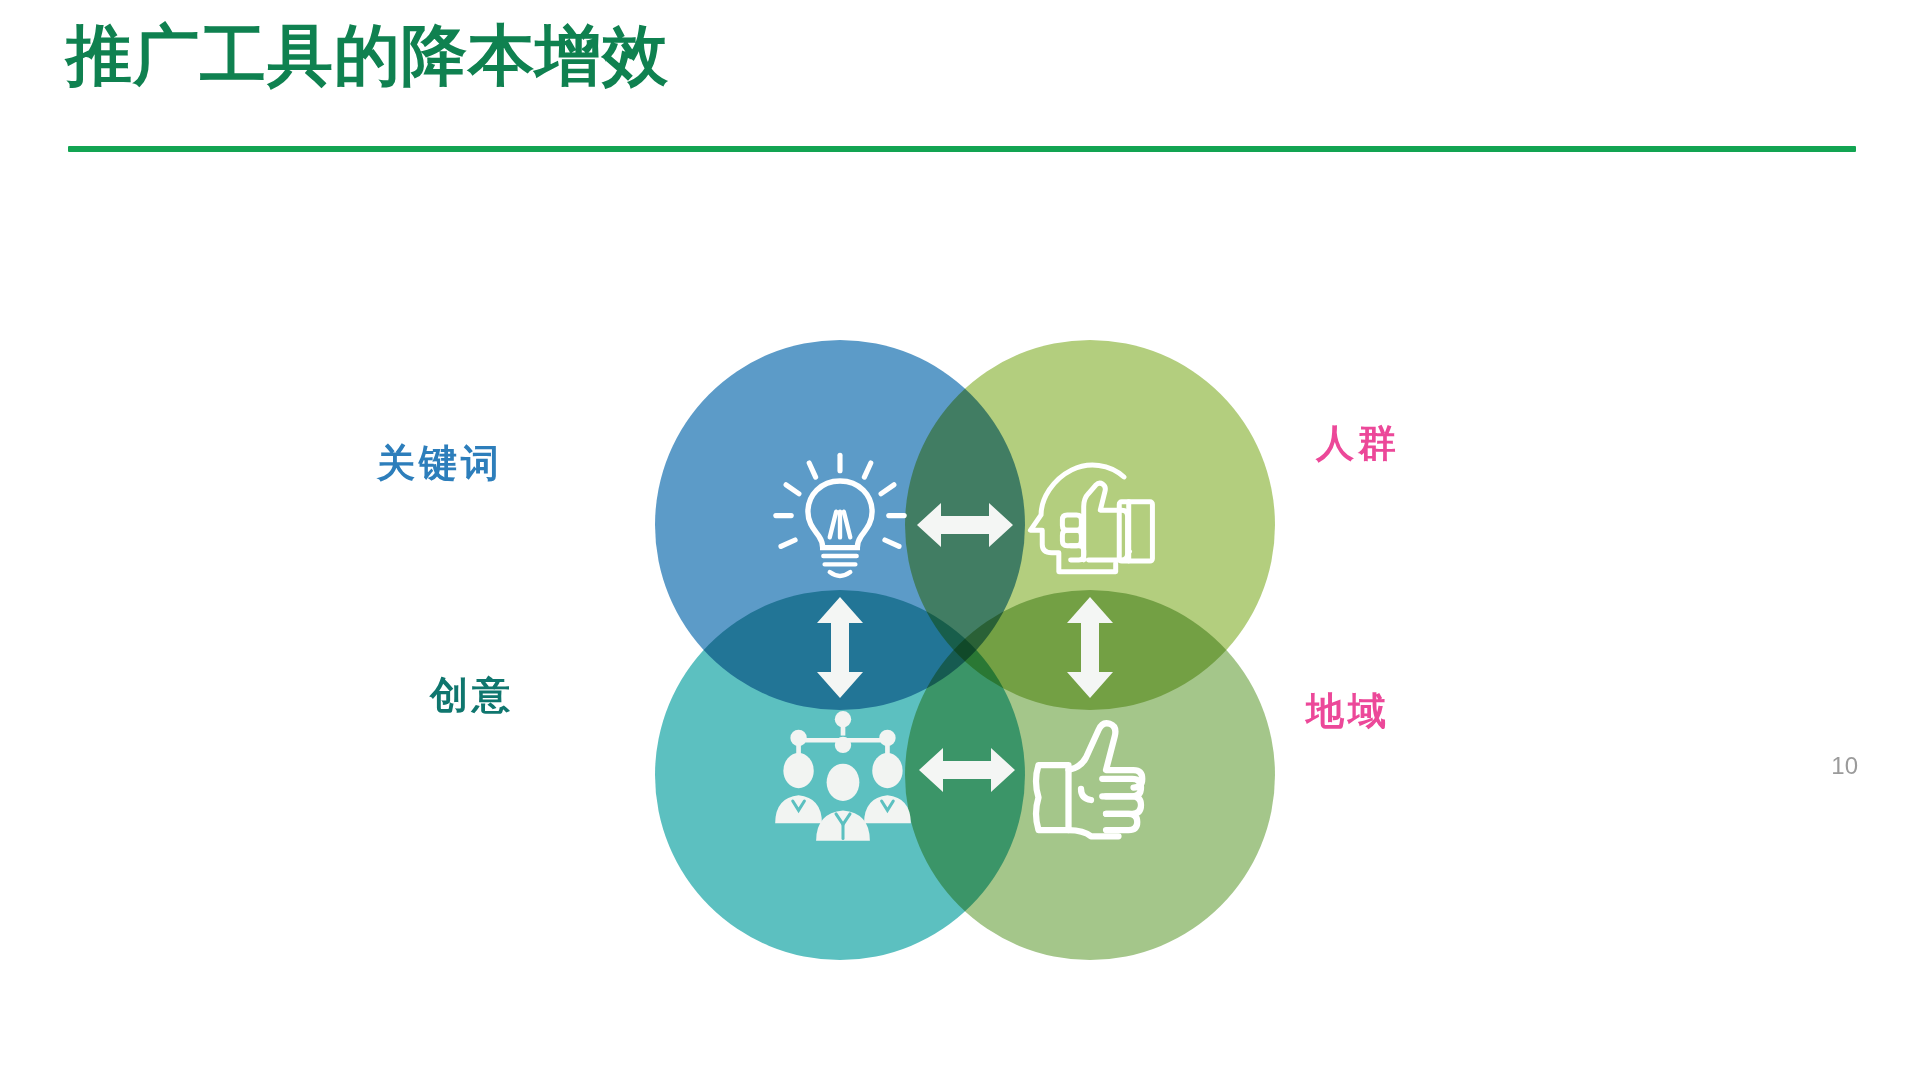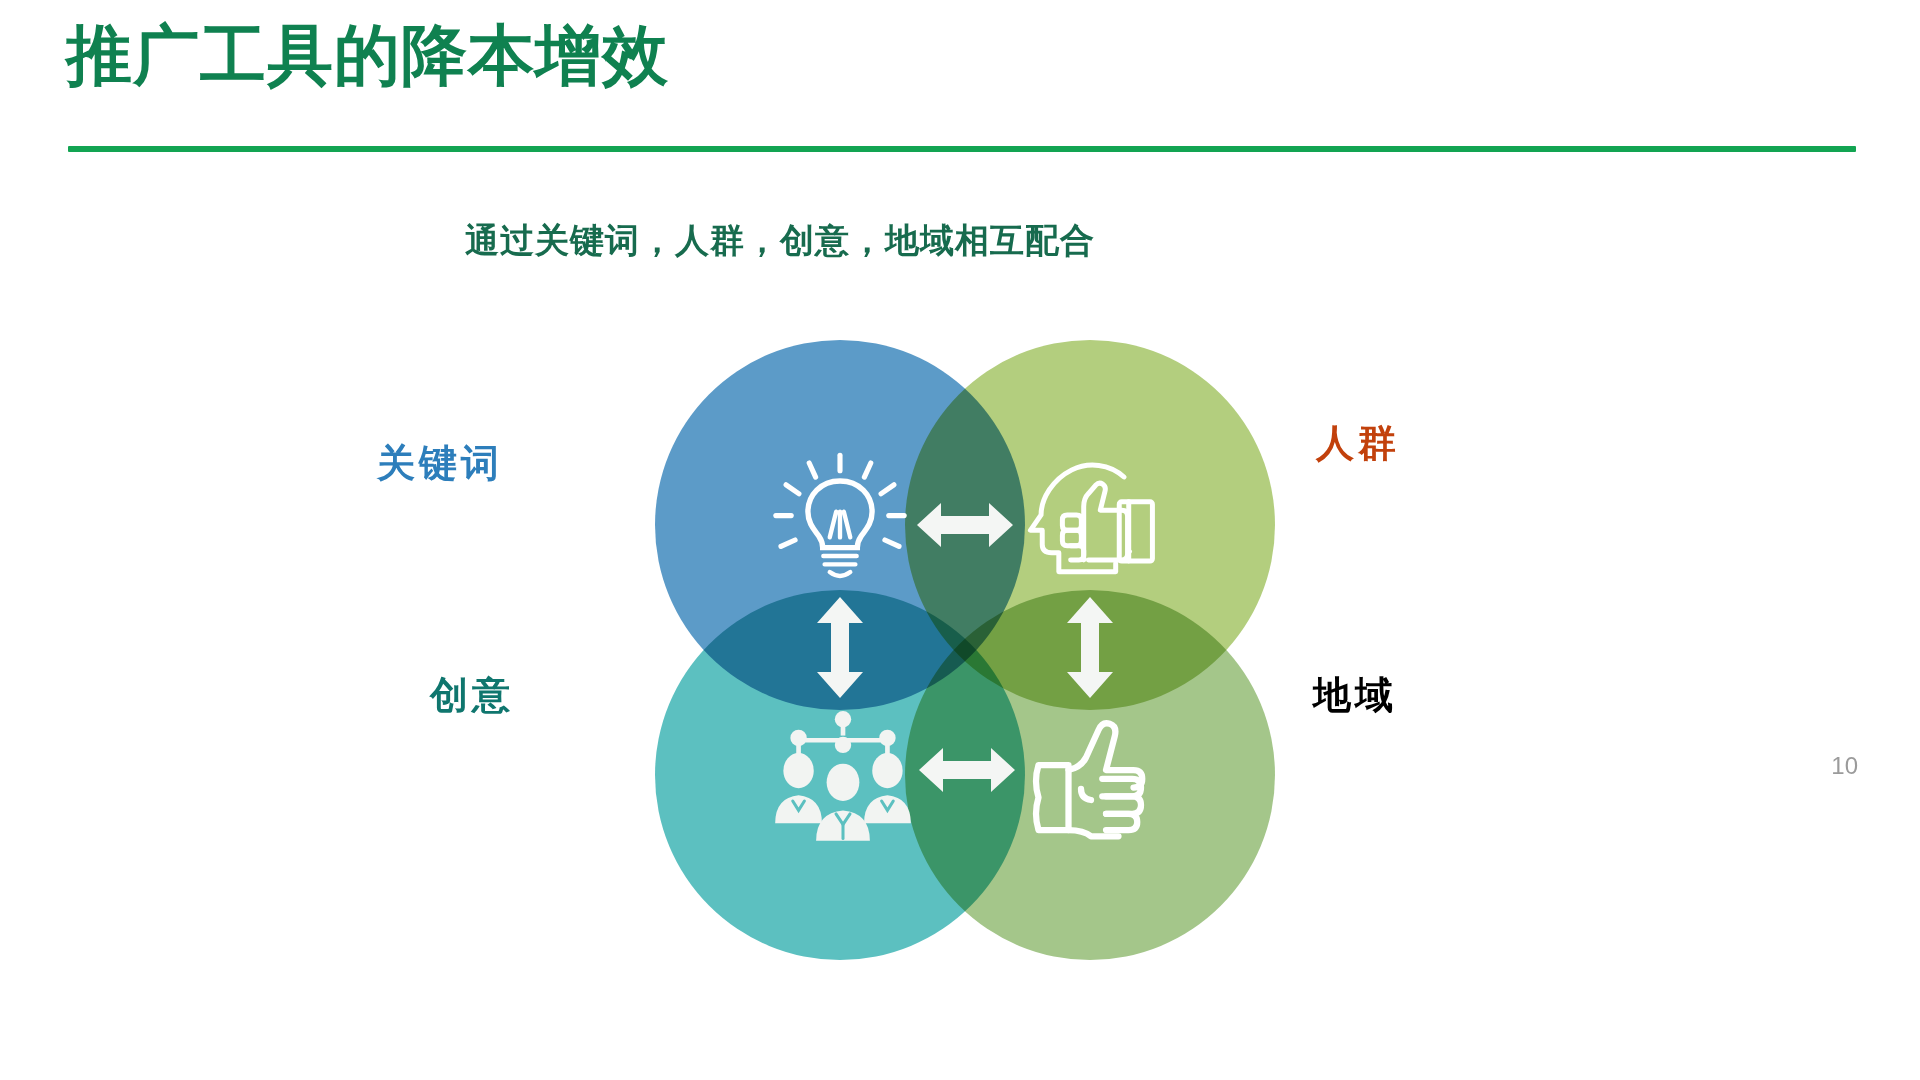--- a/index.html
+++ b/index.html
@@ -88,43 +88,40 @@
 
   
   .venn-label {
     position:absolute;
     font-size:38px;
     font-weight:bold;
     letter-spacing:4px;
     white-space:nowrap;
   }
   .lbl-keywords { left:377px;  top:438px; color:#2D7EBB; }
-  .lbl-audience { left:1316px; top:418px; color:#c2410c; }
+  .lbl-audience { left:1316px; top:418px; color:#ec4899; }
   .lbl-creative { left:430px;  top:670px; color:#0f766e; }
-  .lbl-region   { left:1306px; top:670px; color:#000000;margin-left:7px; }
+  .lbl-region   { left:1306px; top:686px; color:#ec4899; }
 
   
   .page-number {
     position:absolute;
     right:62px; bottom:44px;
     font-size:24px;
     color:#9B9B9B;
   }
 </style>
 </head>
 <body>
 
 <div class="slide">
 
   <div class="slide-title">推广工具的降本增效</div>
   <div class="title-rule"></div>
 
-  <div class="subtitle">
-    <span class="subtitle-inner">通过关键词，人群，创意，地域相互配合</span>
-  </div>
 
   <div class="venn-wrap">
 
     <div class="circle c-keywords"></div>
     <div class="circle c-audience"></div>
     <div class="circle c-creative"></div>
     <div class="circle c-region"></div>
 
     <div class="venn-icons">
 

